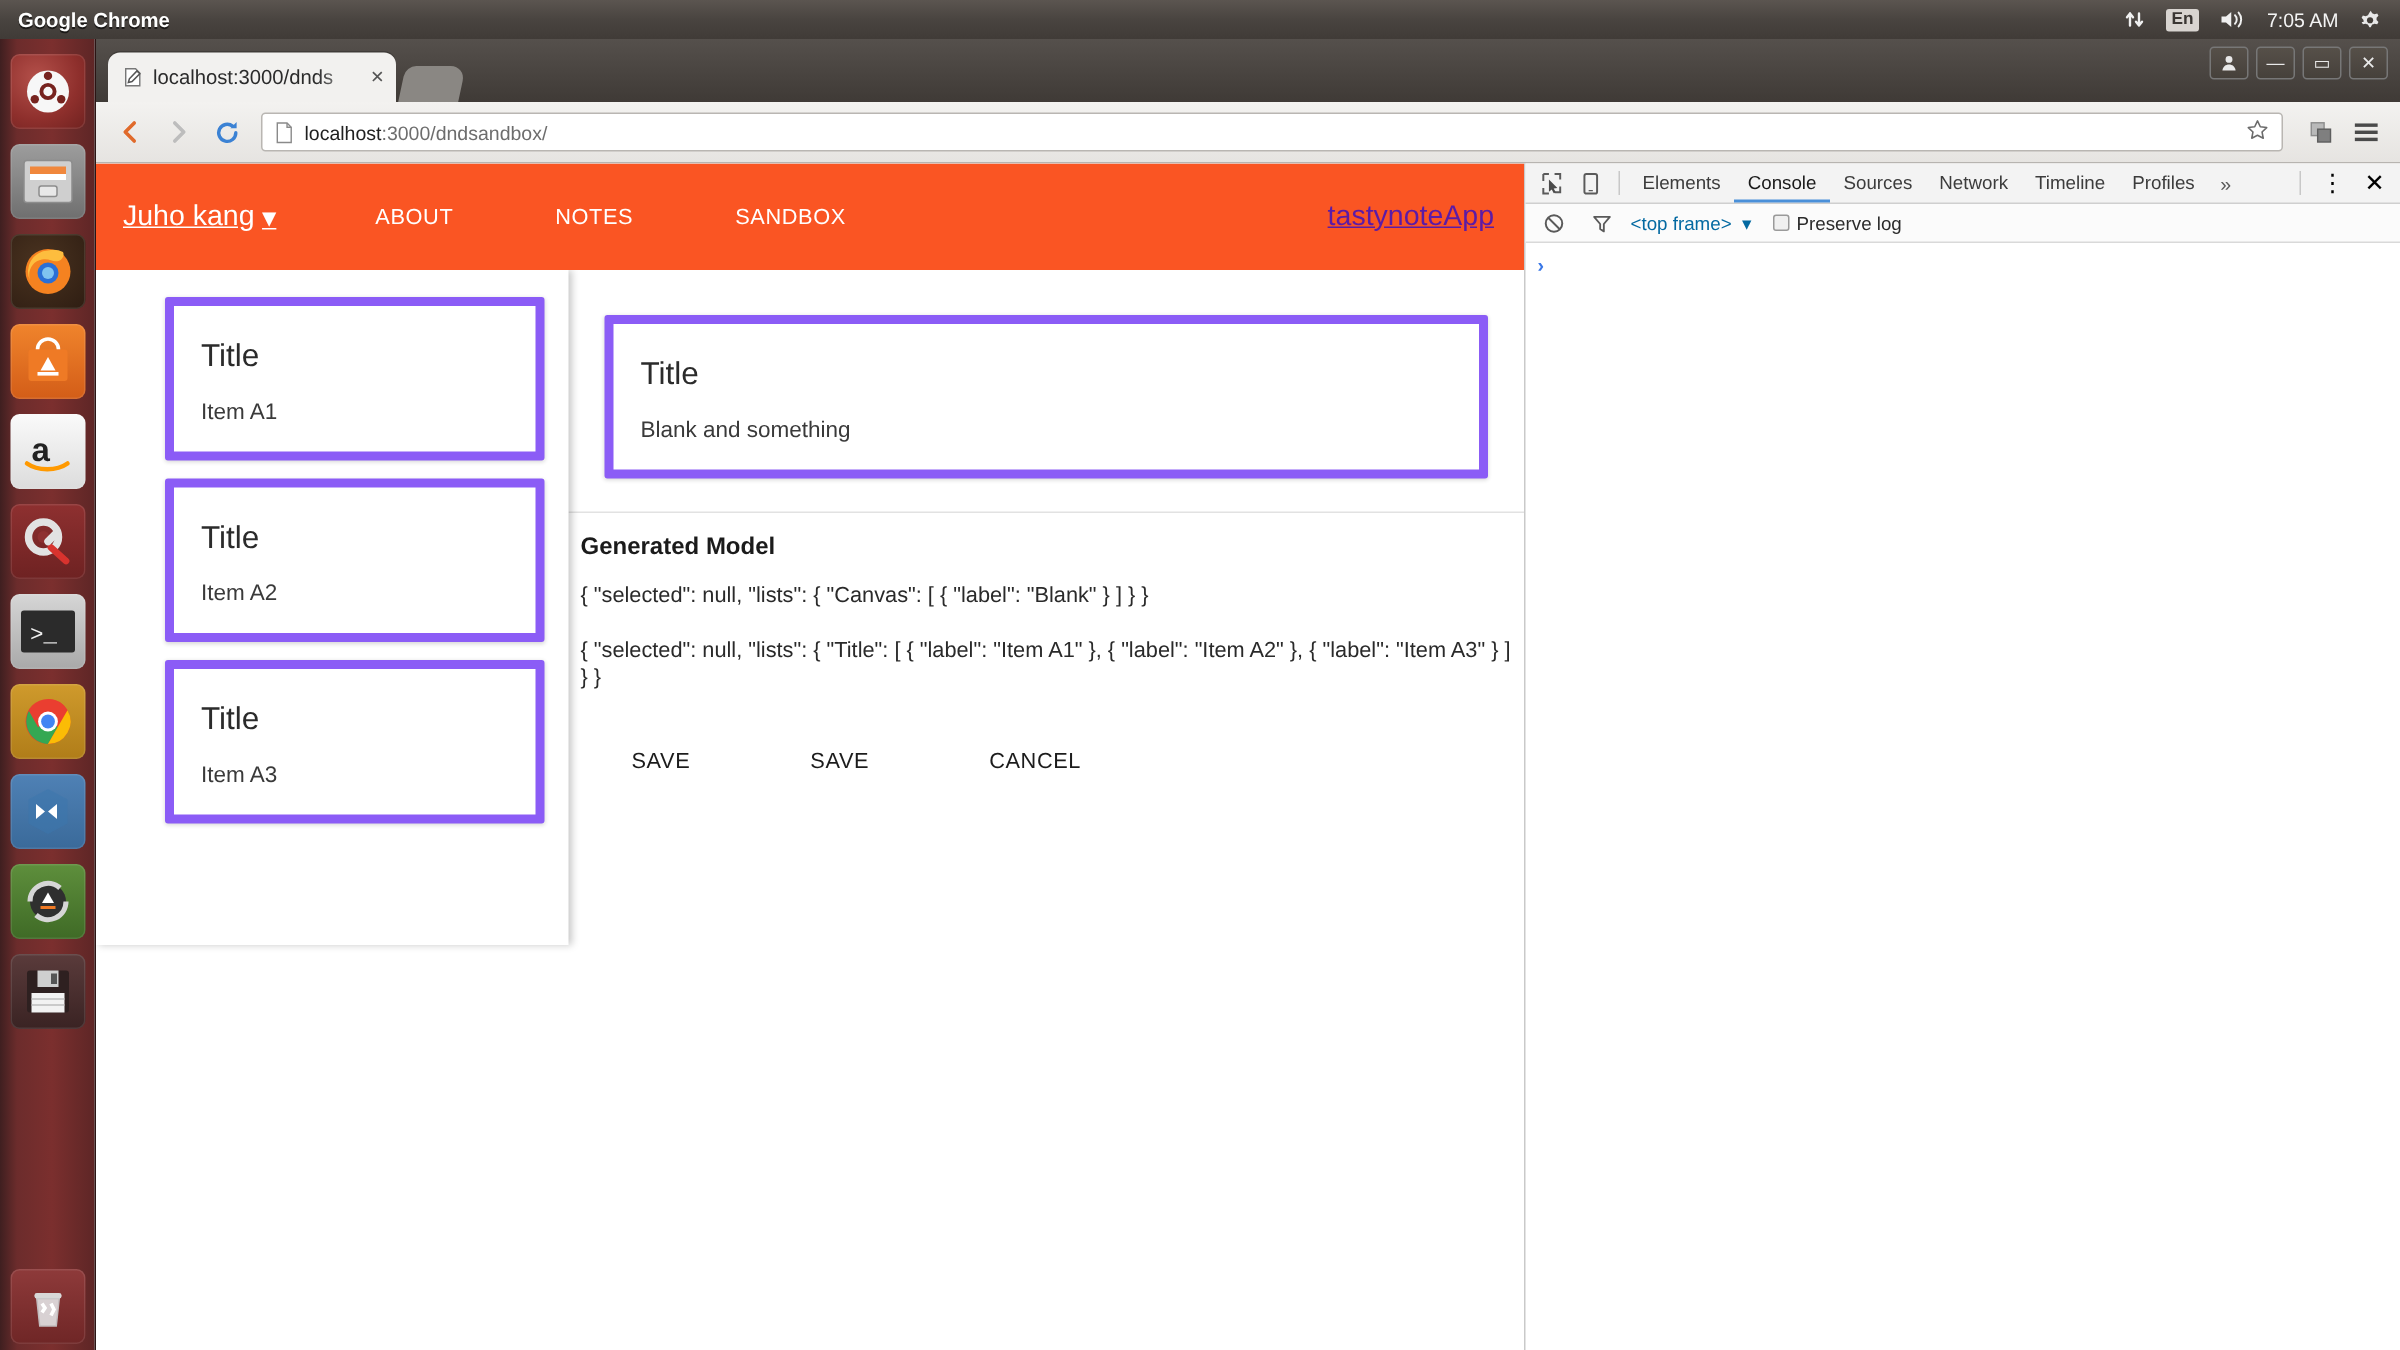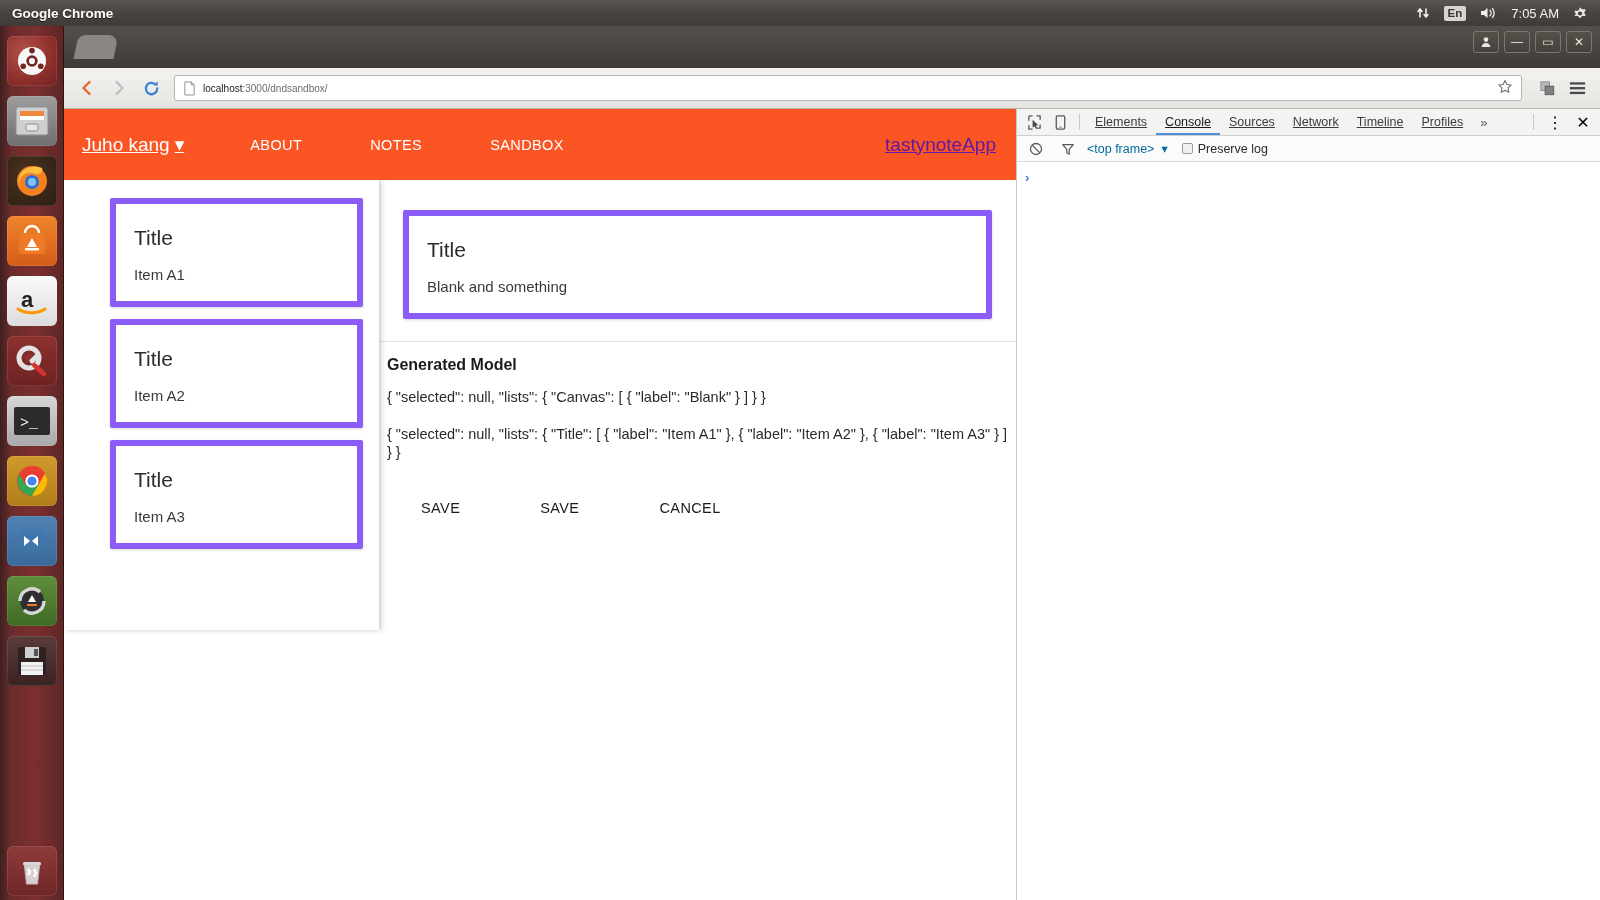--- a/index.html
+++ b/index.html
@@ -126,21 +126,21 @@
     background: linear-gradient(to bottom,#f3f2f0,#e6e4e1);
     border-bottom:1px solid #b7b4b0;
     display:flex; align-items:center; padding: 0 10px;
   }
   .nav-btn { width:26px; height:26px; display:flex; align-items:center; justify-content:center; margin-right:6px; }
   .omnibox {
     flex:1; height:26px; background:#fff;
     border:1px solid #b9b6b2; border-radius:3px;
     display:flex; align-items:center; padding:0 8px;
     margin: 0 8px 0 4px;
-    font-size:10px;
+    font-size:13px;
   }
   .omnibox .page-icon { margin-right:7px; display:flex; }
   .omnibox .url { color:#3a3a3a; white-space:nowrap; }
   .omnibox .url .host { color:#202020; }
   .omnibox .url .rest { color:#6d6d6d; }
   .omnibox .star { margin-left:auto; }
   .toolbar-icon { width:26px; height:26px; display:flex; align-items:center; justify-content:center; margin-left:4px; }
 
   
   #viewport {
@@ -230,21 +230,20 @@
   #dt-tabbar {
     height:27px; display:flex; align-items:center;
     border-bottom:1px solid #cfcfcf; background:#f3f3f3;
     padding: 0 4px;
   }
   .dt-icon-btn { width:26px; height:22px; display:flex; align-items:center; justify-content:center; }
   .dt-sep { width:1px; height:16px; background:#c8c8c8; margin: 0 6px; }
   .dt-tab {
     font-size: 12.5px; color:#3c3c3c; padding: 5px 9px 5px 9px;
     line-height: 16px;
-    text-decoration: underline;
   }
   .dt-tab.active { color:#1a1a1a; box-shadow: inset 0 -2px 0 #4a90d9; }
   .dt-more { font-size:13px; color:#5a5a5a; padding: 0 8px; }
   .dt-right { margin-left:auto; display:flex; align-items:center; gap:2px; }
 
   #dt-filterbar {
     height:26px; display:flex; align-items:center;
     border-bottom:1px solid #d9d9d9; background:#fbfbfb;
     padding: 0 6px; gap: 6px;
   }
@@ -390,20 +389,30 @@
         <path d="M9.5 11.6h15L22.5 30h-11z" fill="#e9eef0" opacity=".85" stroke="#cfd6d8"></path>
         <path d="M13 15l2 3-2 3M19 15l2 4-2 4" stroke="#fff" stroke-width="2.4" fill="none"></path>
       </svg>
   </div>
 </div>
 
 <div id="chrome-window">
 
   <div id="chrome-titlebar">
     <div id="tabstrip">
+      <div class="tab">
+        <span class="favicon">
+          <svg width="15" height="15" viewBox="0 0 16 16">
+              <path d="M3 2h7l3 3v9H3z" fill="#fff" stroke="#777"></path>
+              <path d="M11 3.5l2 2-5.5 5.5-2.6.7.7-2.6z" fill="#fff" stroke="#555" stroke-width="1.1"></path>
+            </svg>
+        </span>
+        <span class="tab-title">localhost:3000/dnds</span>
+        <span class="tab-close">×</span>
+      </div>
       <div class="tab-newtab"></div>
     </div>
     <div class="win-controls">
       <div class="win-btn">
         <svg width="12" height="12" viewBox="0 0 12 12">
             <circle cx="6" cy="3.6" r="2.3" fill="#e9e9e9"></circle>
             <path d="M1.6 11c.3-2.6 2.2-4 4.4-4s4.1 1.4 4.4 4z" fill="#e9e9e9"></path>
           </svg>
       </div>
       <div class="win-btn">—</div>

